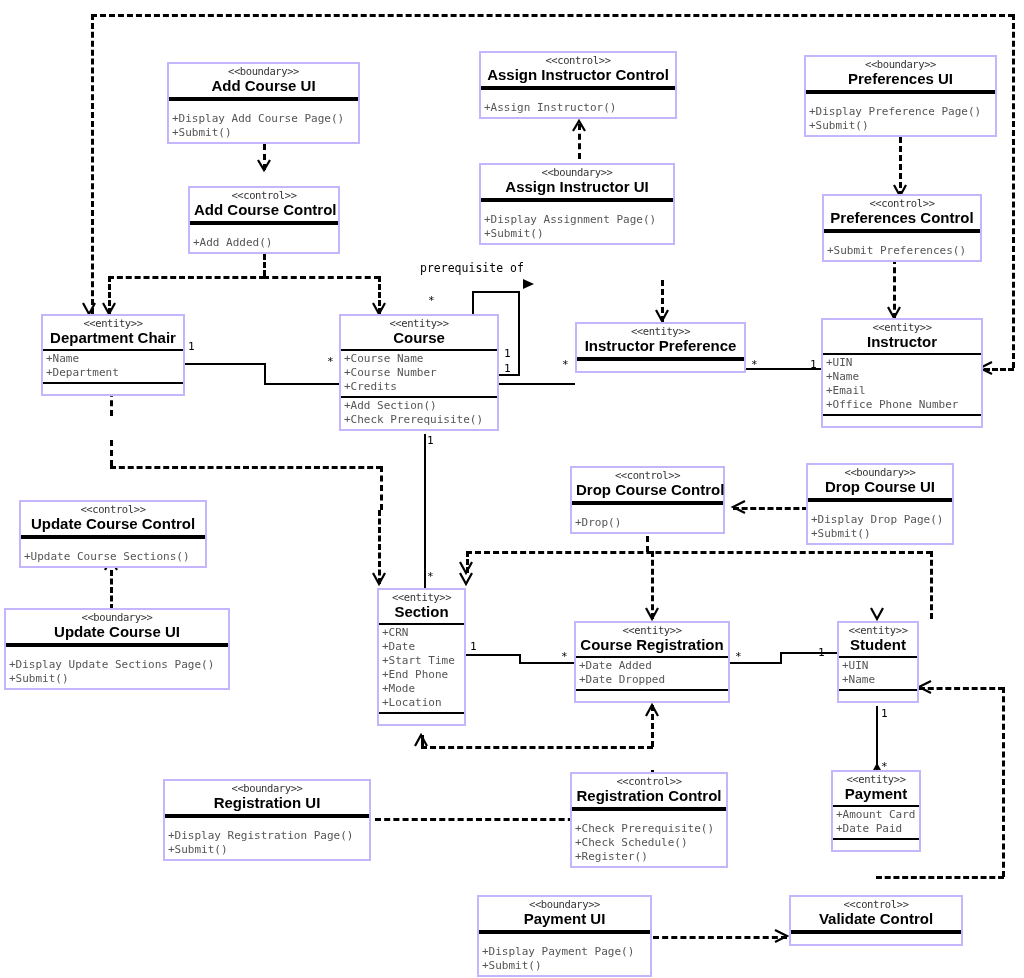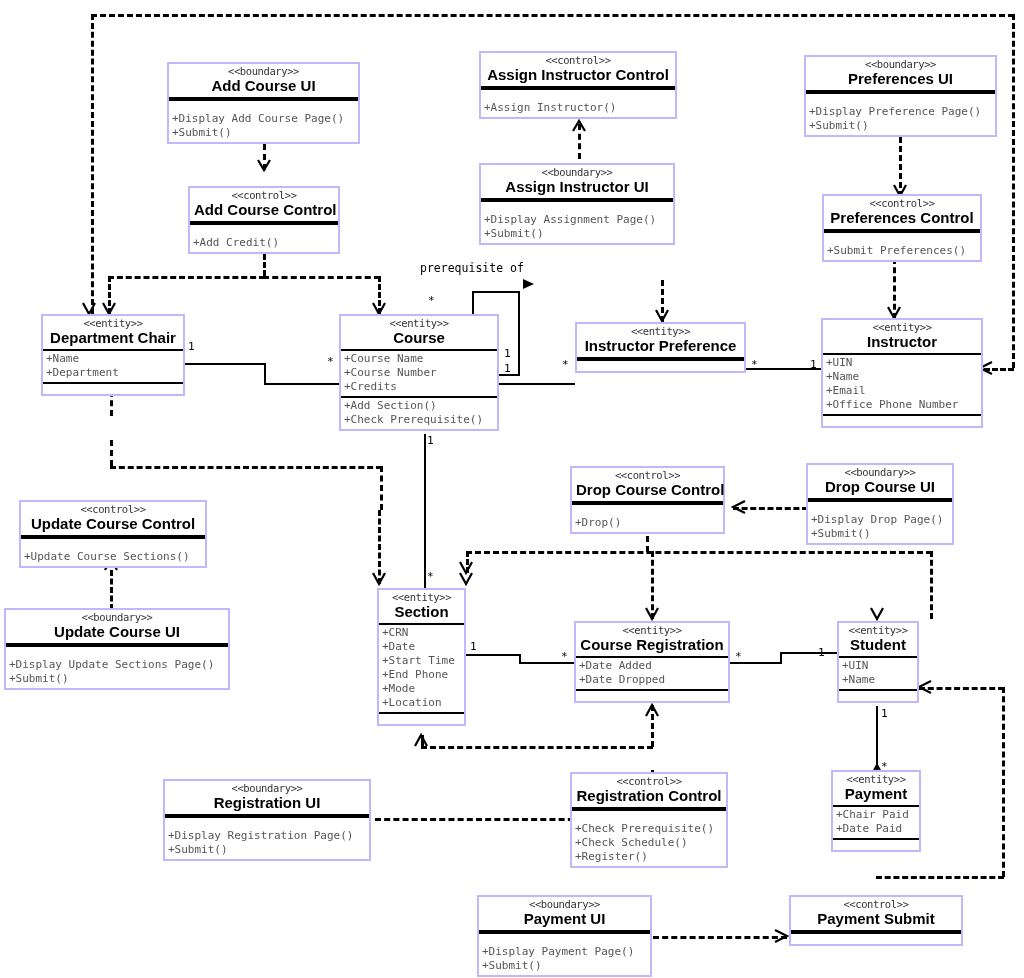--- a/index.html
+++ b/index.html
@@ -192,21 +192,21 @@
   </div>
 
   <div class="uml" style="left:188px;top:186px;width:152px;">
     <div class="hdr">
       <span class="stereo">&lt;&lt;control&gt;&gt;</span>
       <span class="cname">Add Course Control</span>
     </div>
     <div class="sep"></div>
     <div class="compart empty sep"></div>
     <div class="compart">
-      <span class="m">+Add Credit()</span>
+      <span class="m">+Add Added()</span>
     </div>
   </div>
 
   <div class="uml" style="left:479px;top:51px;width:198px;">
     <div class="hdr">
       <span class="stereo">&lt;&lt;control&gt;&gt;</span>
       <span class="cname">Assign Instructor Control</span>
     </div>
     <div class="sep"></div>
     <div class="compart empty sep"></div>
@@ -427,21 +427,21 @@
     </div>
   </div>
 
   <div class="uml" style="left:831px;top:770px;width:90px;">
     <div class="hdr">
       <span class="stereo">&lt;&lt;entity&gt;&gt;</span>
       <span class="cname">Payment</span>
     </div>
     <div class="sep"></div>
     <div class="compart">
-      <span class="m">+Chair Paid</span>
+      <span class="m">+Amount Card</span>
       <span class="m">+Date Paid</span>
     </div>
     <div class="compart empty sep"></div>
   </div>
 
   <div class="uml" style="left:477px;top:895px;width:175px;">
     <div class="hdr">
       <span class="stereo">&lt;&lt;boundary&gt;&gt;</span>
       <span class="cname">Payment UI</span>
     </div>
@@ -449,19 +449,19 @@
     <div class="compart empty sep"></div>
     <div class="compart">
       <span class="m">+Display Payment Page()</span>
       <span class="m">+Submit()</span>
     </div>
   </div>
 
   <div class="uml" style="left:789px;top:895px;width:174px;">
     <div class="hdr">
       <span class="stereo">&lt;&lt;control&gt;&gt;</span>
-      <span class="cname">Payment Submit</span>
+      <span class="cname">Validate Control</span>
     </div>
     <div class="sep"></div>
     <div class="compart empty sep"></div>
   </div>
 
 </div>
 
 </body></html>

